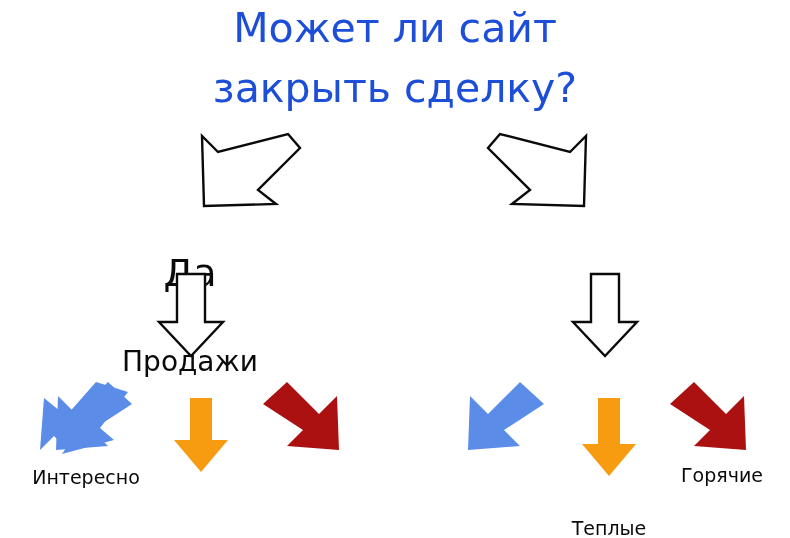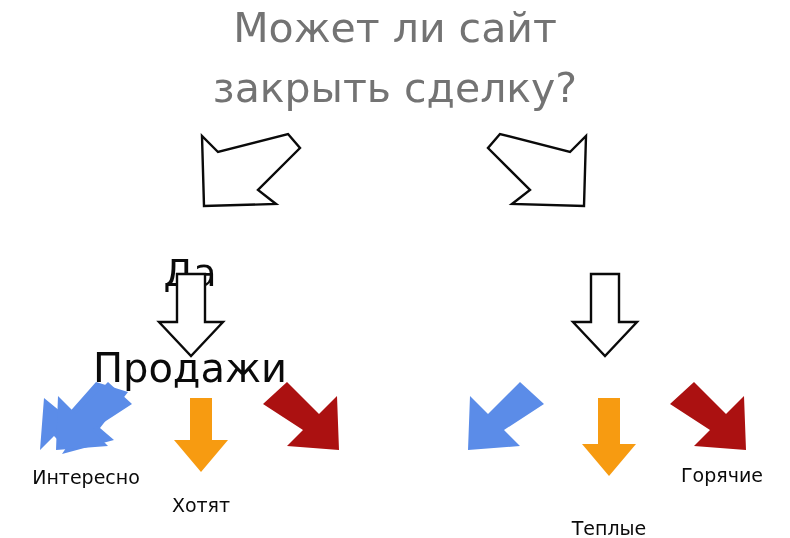--- a/index.html
+++ b/index.html
@@ -27,32 +27,32 @@
     color: #0a0a0a;
     font-family: "DejaVu Sans", sans-serif;
   }
   .title-line {
     position: absolute;
     width: 790px;
     text-align: center;
     font-size: 41px;
     letter-spacing: 0px;
     line-height: 1;
-    color: #737373;
+    color: #1d4ed8;
   }
   #title-line-1 { top: 8px; }
   #title-line-2 { top: 68px; }
 
   .branch-label {
     font-size: 38px;
     text-align: center;
     width: 200px;
   }
   .outcome-label {
-    font-size: 40px;
+    font-size: 28px;
     text-align: center;
     width: 300px;
   }
   .leaf-label {
     font-size: 19px;
     text-align: center;
     width: 180px;
   }
 
   .arrow-svg {
@@ -97,21 +97,20 @@
     <path d="M 92 4 L 64 40 L 78 52 L 26 66 L 30 60 L 18 48 L 4 62 L 8 10 L 30 28 L 60 -6 Z" fill="#5b8ce8"></path>
   </svg>
   <svg class="arrow-svg solid-arrow" style="left:36px; top:386px;" width="104" height="76" viewBox="0 0 104 76">
     <path d="M 96 18 L 72 -4 L 40 28 L 22 10 L 20 64 L 72 60 L 56 44 Z" fill="#5b8ce8"></path>
   </svg>
   <div class="node leaf-label" style="left:-4px; top:468px;">Интересно</div>
 
   <svg class="arrow-svg solid-arrow" style="left:172px; top:398px;" width="58" height="76" viewBox="0 0 58 76">
     <path d="M 18 0 L 40 0 L 40 42 L 56 42 L 29 74 L 2 42 L 18 42 Z" fill="#f79b11"></path>
   </svg>
-  <div class="node leaf-label" style="left:111px; top:496px;">Хотят</div>
 
   <svg class="arrow-svg solid-arrow" style="left:255px; top:386px;" width="104" height="76" viewBox="0 0 104 76">
     <path d="M 8 18 L 32 -4 L 64 28 L 82 10 L 84 64 L 32 60 L 48 44 Z" fill="#ab1111"></path>
   </svg>
 
 
   <svg class="arrow-svg hollow-arrow" style="left:569px; top:272px;" width="72" height="86" viewBox="0 0 72 86">
     <path d="M 22 2 L 50 2 L 50 50 L 68 50 L 36 84 L 4 50 L 22 50 Z"></path>
   </svg>
 

